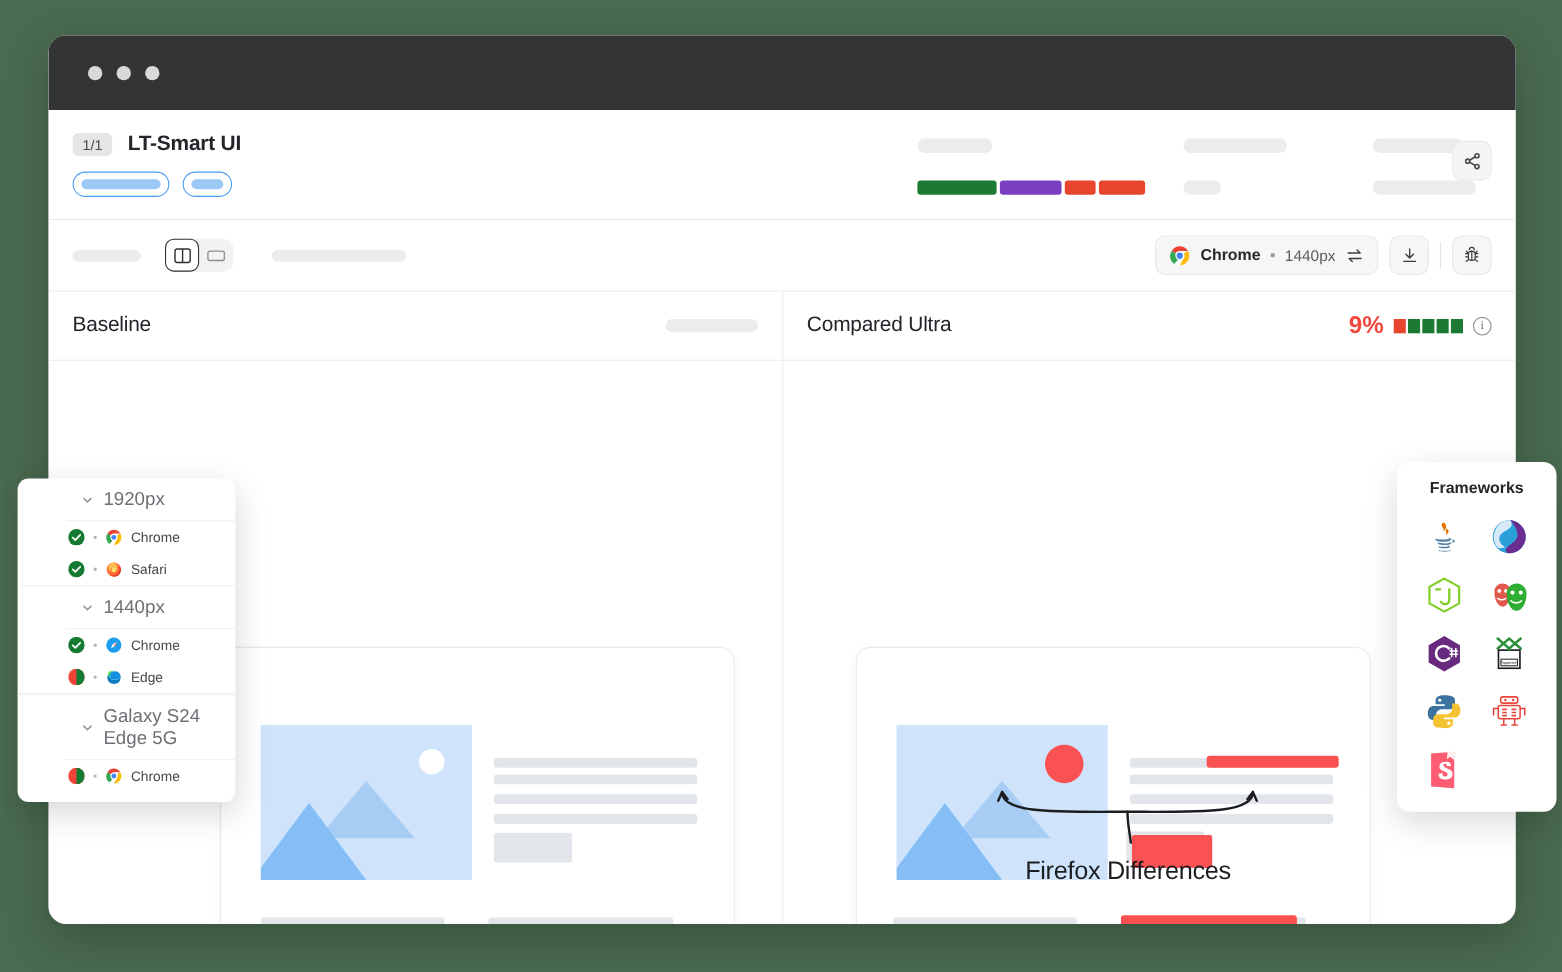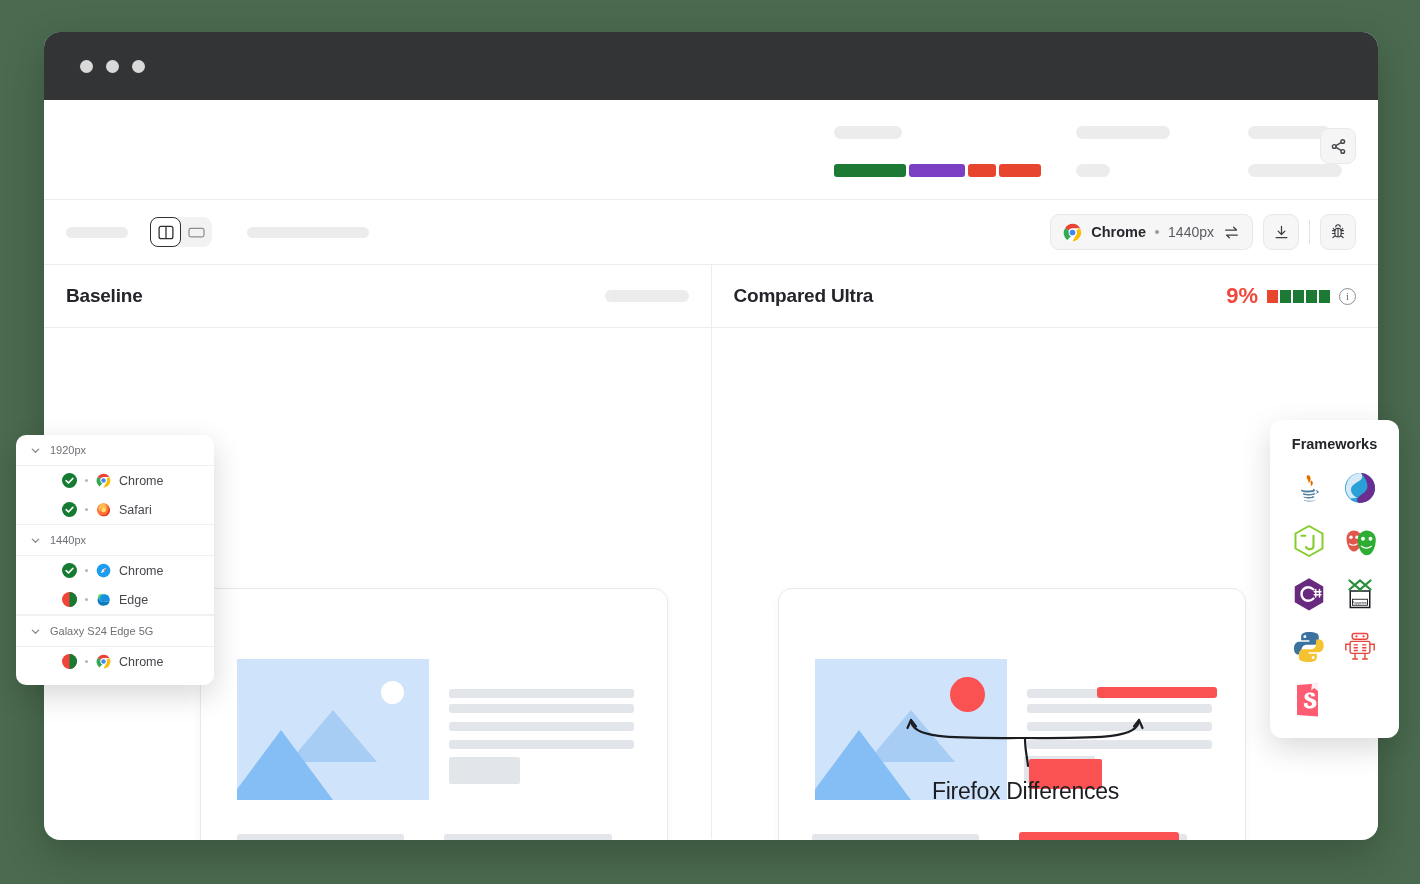--- a/index.html
+++ b/index.html
@@ -96,21 +96,21 @@
 
   
   .panes { display: flex; height: 574px; }
   .pane { flex: 1; position: relative; }
   .pane.left { border-right: 1px solid #ececec; }
   .pane-head {
     height: 63px; border-bottom: 1px solid #ececec;
     display: flex; align-items: center; padding: 0 22px;
     position: relative;
   }
-  .pane-title { font-size: 19px; font-weight: 700; color: #23252a; letter-spacing: -.2px; }
+  .pane-title { font-size: 19px; font-weight: 400; color: #23252a; letter-spacing: -.2px; }
   .pane-head .head-sk {
     position: absolute; right: 22px; width: 84px; height: 12px;
     border-radius: 6px; background: #ececec;
   }
   .diffbox { position: absolute; right: 22px; display: flex; align-items: center; gap: 9px; }
   .diffpct { font-size: 22px; font-weight: 700; color: #f0483c; }
   .blocks { display: flex; gap: 2px; }
   .blocks span { width: 11px; height: 13px; display: block; }
   .info-ring {
     width: 17px; height: 17px; border-radius: 50%; border: 1.3px solid #8d9096;
@@ -146,37 +146,38 @@
     position: absolute; left: 16px; top: 435px;
     width: 198px; background: #fff; border-radius: 10px;
     box-shadow: 0 10px 30px rgba(0,0,0,.16); overflow: hidden;
   }
   .bp-title {
     font-size: 12.5px; font-weight: 700; color: #2b2d31;
     padding: 14px 14px 12px 16px; border-bottom: 1px solid #eee;
   }
   .bp-group {
     display: flex; align-items: center; gap: 9px;
-    padding: 9px 14px; color: #6d7075; font-size: 11px;
+    padding: 9px 14px; color: #6d7075; font-size: 17px;
     border-bottom: 1px solid #f0f0f0;
+    margin-left: 44px;
   }
   .chev { width: 11px; height: 11px; flex: none; }
   .bp-row {
     display: flex; align-items: center; gap: 8px;
     padding: 7px 14px 7px 46px; font-size: 12.5px; color: #46484d;
   }
   .bp-row .dotsep { width: 3px; height: 3px; border-radius: 50%; background: #b4b6b9; flex: none;}
   .bp-sep { height: 1px; background: #f0f0f0; }
   .status-ic { width: 15px; height: 15px; flex: none; }
   .br-ic { width: 15px; height: 15px; flex: none; }
 
   
   .fw-panel {
     position: absolute; left: 1270px; top: 420px;
-    width: 129px; background: #fff; border-radius: 12px;
+    width: 145px; background: #fff; border-radius: 12px;
     box-shadow: 0 10px 30px rgba(0,0,0,.15);
     padding: 16px 0 18px;
   }
   .fw-title { text-align: center; font-size: 14.5px; font-weight: 700; color: #23252a; }
   .fw-grid {
     display: grid; grid-template-columns: 1fr 1fr; row-gap: 13px;
     margin-top: 16px; padding: 0 14px; justify-items: center; align-items: center;
   }
   .fw-cell { width: 40px; height: 40px; display: flex; align-items: center; justify-content: center; }
 </style>
@@ -187,20 +188,34 @@
 
   <div class="window">
 
     <div class="titlebar">
       <span class="dot"></span>
       <span class="dot"></span>
       <span class="dot"></span>
     </div>
 
     <div class="header">
+      <div class="hdr-left">
+        <div class="badge-row">
+          <span class="count-pill">1/1</span>
+          <span class="proj-title">LT-Smart UI</span>
+        </div>
+        <div class="pill-row">
+          <span class="pill-outline pill-a">
+              <i></i>
+            </span>
+          <span class="pill-outline pill-b">
+              <i></i>
+            </span>
+        </div>
+      </div>
 
       <div class="hdr-cols">
         <div class="hcol" style="left:0;">
           <span class="sk" style="width:68px"></span>
           <span class="segbar">
             <span style="background:#1d7a35;width:72px"></span>
             <span style="background:#7b3fc4;width:56px"></span>
             <span style="background:#e8452f;width:28px"></span>
             <span style="background:#e8452f;width:42px"></span>
           </span>

